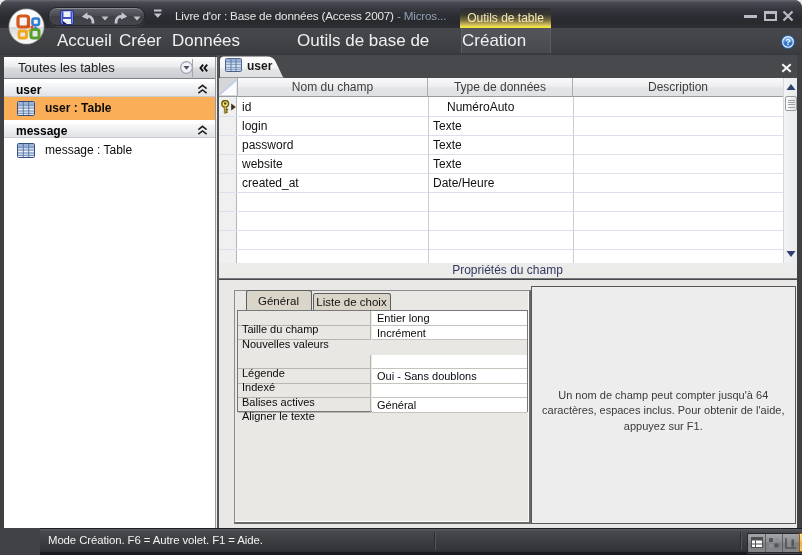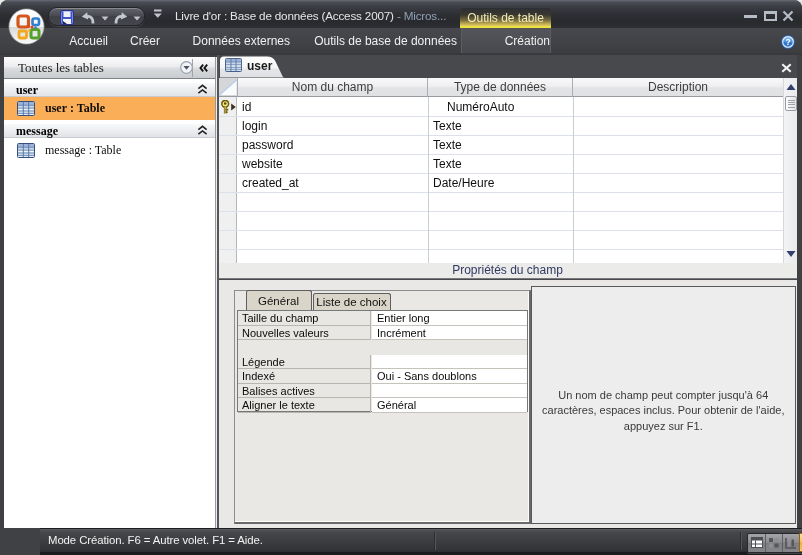--- a/index.html
+++ b/index.html
@@ -16,26 +16,26 @@
  background:linear-gradient(180deg,#62646c,#4a4b52 45%,#404147 50%,#45464c);
  border:1px solid #23242a;box-shadow:0 1px 0 rgba(255,255,255,.12), inset 0 1px 0 rgba(255,255,255,.25);}
 
 #ctx{left:460px;top:7.5px;width:91px;height:18.5px;border-radius:3px 3px 0 0;
  background:linear-gradient(180deg,#2e2f34 0%,#39382f 38%,#776c3e 68%,#bfac52 88%,#e0ce64 100%);
  color:#f3eab8;font-size:12px;text-align:center;line-height:20px;}
 #ctx-line{left:460px;top:26px;width:91px;height:2px;background:#ece13d;}
 
 #tabrow{left:0;top:28px;width:802px;height:27px;
  background:linear-gradient(180deg,#47484d 0%,#414246 55%,#3c3d41 90%,#36373b 100%);}
-.rtab{position:absolute;top:0;height:25px;line-height:26px;font-size:12px;color:#f0f0f0;text-align:right;}
+.rtab{position:absolute;top:0;height:25px;line-height:26px;font-size:17px;color:#f0f0f0;text-align:left;}
 #tab-crea{left:461px;width:90px;background:linear-gradient(180deg,#55565b,#47484d);border-left:1px solid #5c5d62;border-right:1px solid #5c5d62;}
 
 #frame{left:0;top:55px;width:802px;height:473px;background:#3f4043;}
 
-#nav{left:4px;top:1.5px;width:211px;height:471.5px;background:#fff;font-family:Liberation Serif, serif;}
+#nav{left:4px;top:1.5px;width:211px;height:471.5px;background:#fff;}
 #nav-header{left:0;top:0;width:211px;height:22.5px;border-bottom:1px solid #7f8285;
  background:linear-gradient(180deg,#fdfdfd 0%,#ececee 45%,#d9dbde 55%,#c9ccd0 100%);}
 #nav-header span{position:absolute;left:14px;top:3.5px;font-size:13px;color:#222;}
 .ghdr{left:0;width:211px;height:14.5px;background:linear-gradient(180deg,#f8f9fa,#e0e3e7);border-bottom:1px solid #c9cbce;}
 .ghdr b{position:absolute;left:12px;top:0px;font-size:12px;color:#000;}
 .gitem{left:0;width:211px;height:22.5px;font-size:12px;color:#0c0c0c;}
 .gitem span{position:absolute;left:41px;top:4px;}
 
 #split{left:215px;top:1.5px;width:3px;height:471.5px;background:#ececec;border-left:1px solid #98999c;}
 
@@ -51,21 +51,21 @@
 
 #propbar{left:0;top:208px;width:579px;height:15.5px;background:#ebebea;border-bottom:1.5px solid #77787a;
  font-size:12px;color:#31395f;text-align:center;line-height:15px;}
 
 #bottom{left:0;top:225px;width:579px;height:248px;background:#e9e8e6;}
 
 #psheet{left:16px;top:9.5px;width:297px;height:234px;background:#e9e8e5;border:1px solid #8a8c8e;border-right:2px solid #67696b;border-bottom:2px solid #67696b;box-shadow:inset -1px -1px 0 #fbfbfa;text-decoration:underline;}
 .ptab{position:absolute;font-size:11.5px;color:#111;background:#d9d5c9;border:1px solid #5e5e5e;border-bottom:none;border-radius:2.5px 2.5px 0 0;text-align:center;}
 #pgrid{position:absolute;left:2px;top:19.5px;width:291px;height:101.5px;border:1px solid #76787a;background:#e9e7e3;}
 .prow{position:absolute;left:0;width:100%;height:14.5px;}
-.plab{position:absolute;left:0;top:0;width:133px;height:100%;border-right:1px solid #b9b6b0;border-bottom:1px solid #b9b6b0;font-size:11px;color:#0a0a0a;padding:1px 0 0 4px;}
+.plab{position:absolute;left:0;top:0;width:133px;height:100%;border-right:1px solid #b9b6b0;border-bottom:1px solid #b9b6b0;font-size:11px;color:#0a0a0a;padding:12px 0 0 4px;}
 .pval{position:absolute;left:134px;top:0;right:0;height:100%;background:#fff;border-bottom:1px solid #c6c3bd;font-size:11px;color:#0a0a0a;padding:1px 0 0 5px;}
 
 #infobox{left:313px;top:5.5px;width:264.5px;height:238px;background:#ecedec;border:1px solid #565859;
  font-size:11px;color:#3a3a3a;text-align:center;line-height:15.8px;}
 #infobox div{position:absolute;left:8px;right:8px;top:101px;}
 
 #status{left:0;top:528px;width:802px;height:27px;
  background:linear-gradient(180deg,#5a5b5f 0%,#47484c 12%,#3d3e42 50%,#333438 90%,#2c2d31 100%);
  border-top:1px solid #1e1f23;border-bottom:3px solid #1a1b1e;margin-left:40px;}
 #status-text{position:absolute;left:8px;top:5px;font-size:11.4px;letter-spacing:-0.1px;color:#f2f2f2;}

